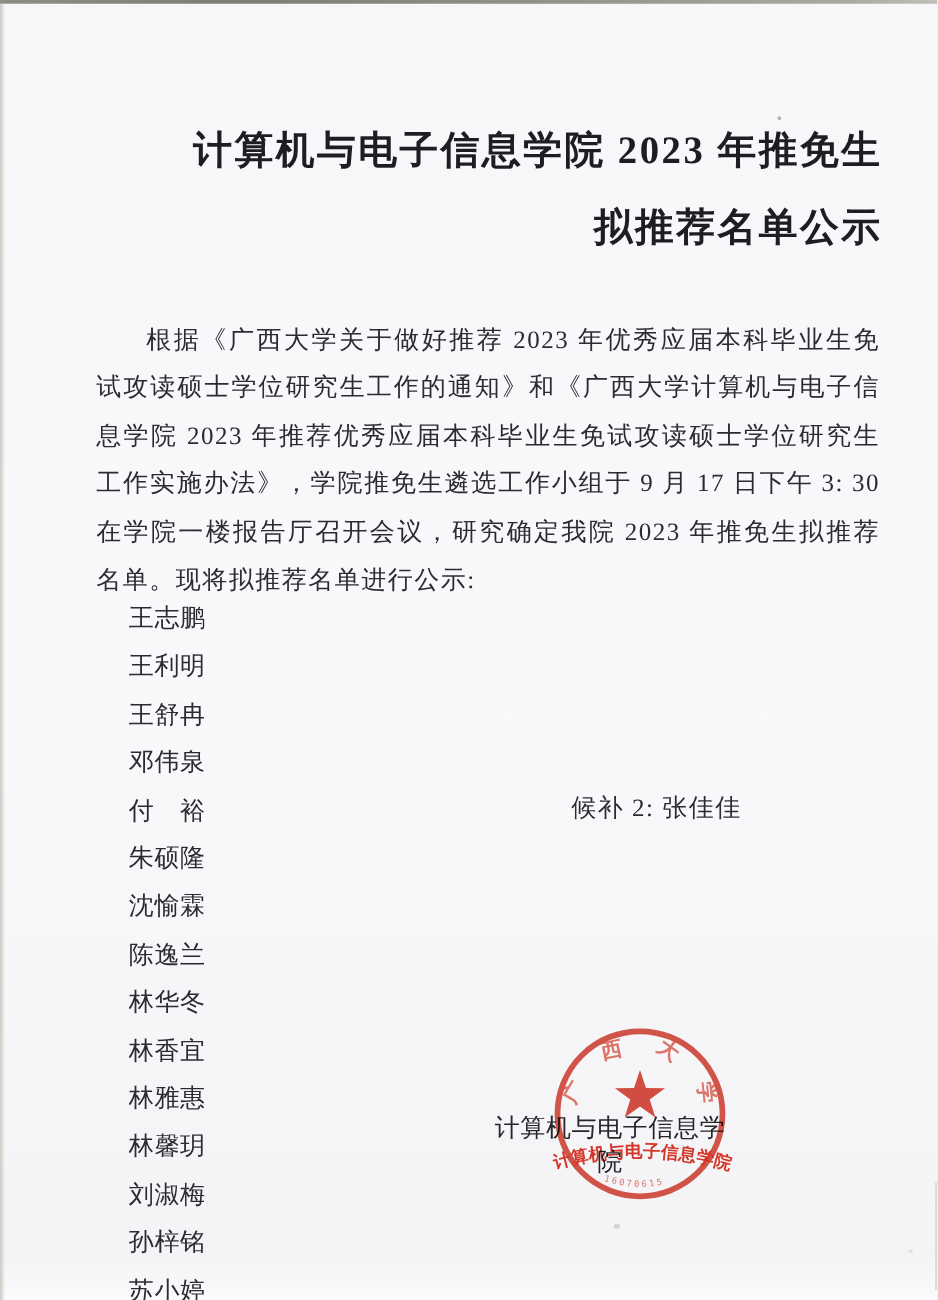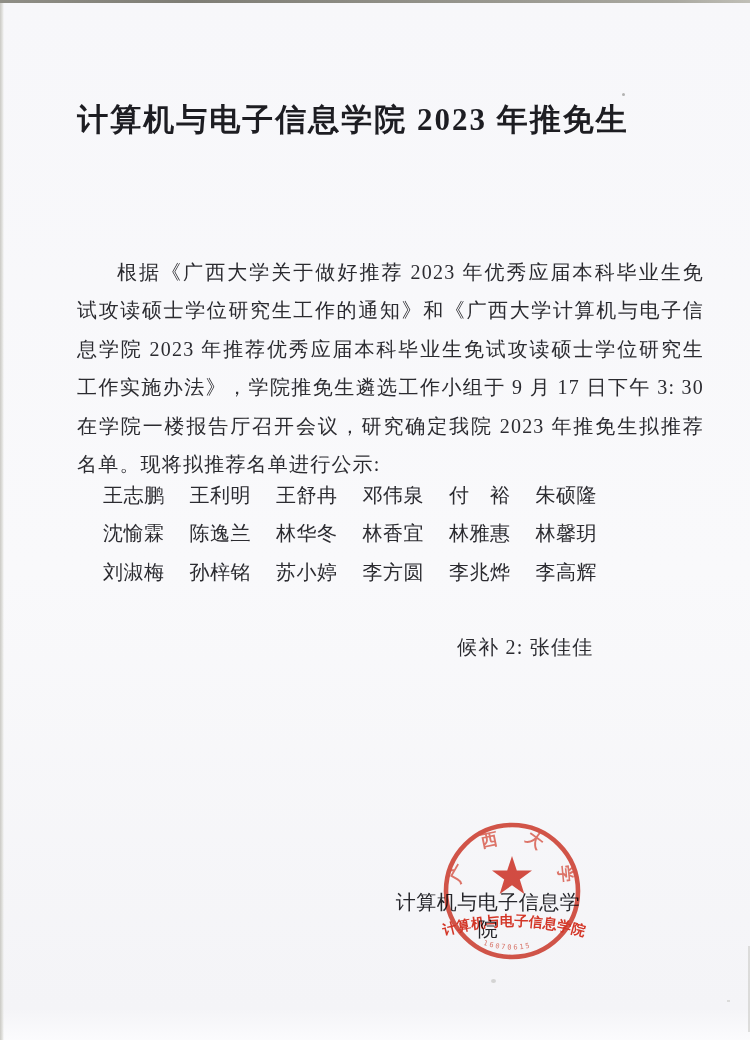--- a/index.html
+++ b/index.html
@@ -17,33 +17,33 @@
   .edge-top{position:absolute;top:0;left:0;right:0;height:3px;
     background:linear-gradient(90deg,#8f8e86,#7e7d75 25%,#94938b 60%,#aaa9a1 90%,#c0bfb7);}
   .edge-left{position:absolute;top:3px;left:0;bottom:0;width:4px;
     background:linear-gradient(90deg,#c2c1bb,#e0e0dc 60%,rgba(224,224,220,0));opacity:.85;}
   .edge-right-mark{position:absolute;right:0;top:946px;width:2px;height:86px;background:#c6c6c2;opacity:.55;}
   .speck-a{position:absolute;left:622px;top:93px;width:3px;height:3px;border-radius:50%;background:#8d8d8b;opacity:.65;}
   .speck-b{position:absolute;left:491px;top:979px;width:5px;height:4px;border-radius:50%;background:#b3b3af;opacity:.5;}
   .speck-c{position:absolute;left:727px;top:1000px;width:3px;height:2px;background:#c2c2be;opacity:.5;}
 
   .title{
-    position:absolute;top:89px;left:0;width:706px;text-align:center;
+    position:absolute;top:89px;left:0;width:706px;text-align:right;
     font-size:31px;font-weight:bold;line-height:62px;letter-spacing:2px;color:#1d1d22;
   }
   .para{
     position:absolute;left:77px;width:627px;margin:0;
     font-size:20px;line-height:38.4px;letter-spacing:1.2px;
     text-align:justify;text-indent:40px;
   }
   .para-intro{top:253px;}
   .para-notice{top:700px;}
 
   .names{position:absolute;left:63px;top:476px;width:640px;font-size:20px;line-height:38.4px;}
-  .name-row{display:flex;padding-left:40px;column-gap:25px;}
+  .name-row{display:flex;padding-left:40px;column-gap:25px;flex-direction:column;}
   .name{letter-spacing:0.5px;white-space:pre;}
 
   .waitlist{position:absolute;left:63px;top:628px;width:660px;font-size:20px;line-height:38.4px;letter-spacing:1.2px;}
   .wl-line{white-space:pre;}
   .wl-line-1{padding-left:40px;}
   .wl-line-2{padding-left:394px;}
 
   .signature{position:absolute;left:388px;top:889px;width:200px;text-align:center;
     font-size:20px;letter-spacing:0.5px;color:#26262b;}
   .sign-date{position:absolute;left:400px;top:924px;width:200px;text-align:center;
@@ -66,20 +66,21 @@
 
   <div class="edge-top"></div>
   <div class="edge-left"></div>
   <div class="edge-right-mark"></div>
   <div class="speck-a"></div>
   <div class="speck-b"></div>
   <div class="speck-c"></div>
 
   <div class="title">
     <div>计算机与电子信息学院 2023 年推免生</div>
+    <div>拟推荐名单公示</div>
   </div>
 
   <p class="para para-intro">根据《广西大学关于做好推荐 2023 年优秀应届本科毕业生免试攻读硕士学位研究生工作的通知》和《广西大学计算机与电子信息学院 2023 年推荐优秀应届本科毕业生免试攻读硕士学位研究生工作实施办法》，学院推免生遴选工作小组于 9 月 17 日下午 3: 30 在学院一楼报告厅召开会议，研究确定我院 2023 年推免生拟推荐名单。现将拟推荐名单进行公示:</p>
 
   <div class="names">
     <div class="name-row">
       <span class="name">王志鹏</span>
       <span class="name">王利明</span>
       <span class="name">王舒冉</span>
       <span class="name">邓伟泉</span>

